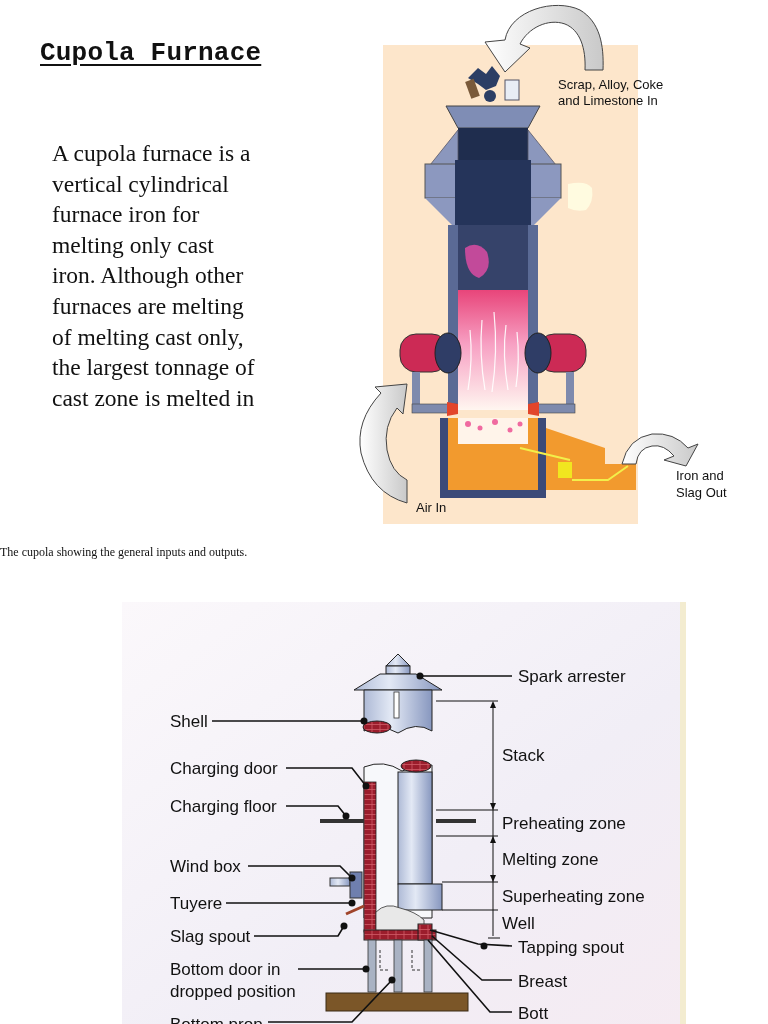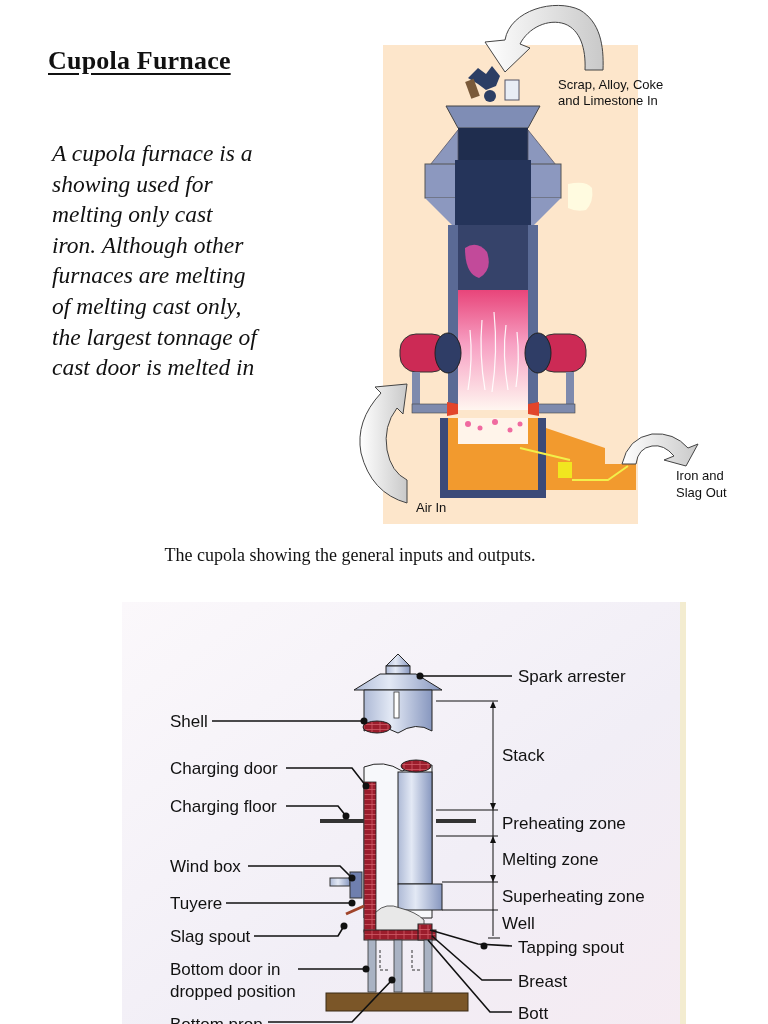--- a/index.html
+++ b/index.html
@@ -1,51 +1,52 @@
 <!DOCTYPE html>
 <html><head>
 <meta charset="utf-8">
 <style>
   html, body { margin:0; padding:0; }
   body {
     width:768px; height:1024px; overflow:hidden; background:#ffffff;
     position:relative; font-family:"Liberation Serif", serif; color:#111;
   }
   .title {
-    position:absolute; left:40px; top:38px; margin:8px;
-    font-family:Liberation Serif, serif; font-weight:bold; font-size:26px;
+    position:absolute; left:40px; top:38px; margin:0;
+    font-family:Liberation Mono, monospace; font-weight:bold; font-size:26px;
     text-decoration:underline; text-underline-offset:4px; letter-spacing:0.2px;
   }
   .intro {
     position:absolute; left:52px; top:138px; width:240px; margin:0;
     font-family:"Liberation Serif", serif; font-size:23.5px; line-height:30.6px;
   }
-  .intro span { display:block; white-space:nowrap;font-style:italic; }
+  .intro span { display:block; white-space:nowrap; }
   .fig1 { position:absolute; left:355px; top:0; width:400px; height:530px; }
   .caption {
-    position:absolute; left:0; width:700px; top:545px; text-align:center;
-    font-family:"Liberation Serif", serif; font-size:18px; margin:0;
+    position:absolute; left:0; width:700px; top:545px; text-align:left;
+    font-family:"Liberation Serif", serif; font-size:12px; margin:0;
   }
   .fig2 { position:absolute; left:122px; top:602px; width:564px; height:422px; }
   .lbl { font-family:"Liberation Sans", sans-serif; }
 </style>
 </head>
 <body>
 
 <h1 class="title">Cupola Furnace</h1>
 
 <p class="intro">
   <span>A cupola furnace is a</span>
-  <span>showing used for</span>
+  <span>vertical cylindrical</span>
+  <span>furnace iron for</span>
   <span>melting only cast</span>
   <span>iron. Although other</span>
   <span>furnaces are melting</span>
   <span>of melting cast only,</span>
   <span>the largest tonnage of</span>
-  <span>cast door is melted in</span>
+  <span>cast zone is melted in</span>
 </p>
 
 <svg class="fig1" viewBox="355 0 400 530" xmlns="http://www.w3.org/2000/svg">
   <defs>
     <linearGradient id="hotzone" x1="0" y1="0" x2="0" y2="1">
       <stop offset="0" stop-color="#e8457a"></stop>
       <stop offset="0.45" stop-color="#f7a0c3"></stop>
       <stop offset="1" stop-color="#fff6f0"></stop>
     </linearGradient>
     <linearGradient id="arrowgrey" x1="0" y1="0" x2="1" y2="0">

